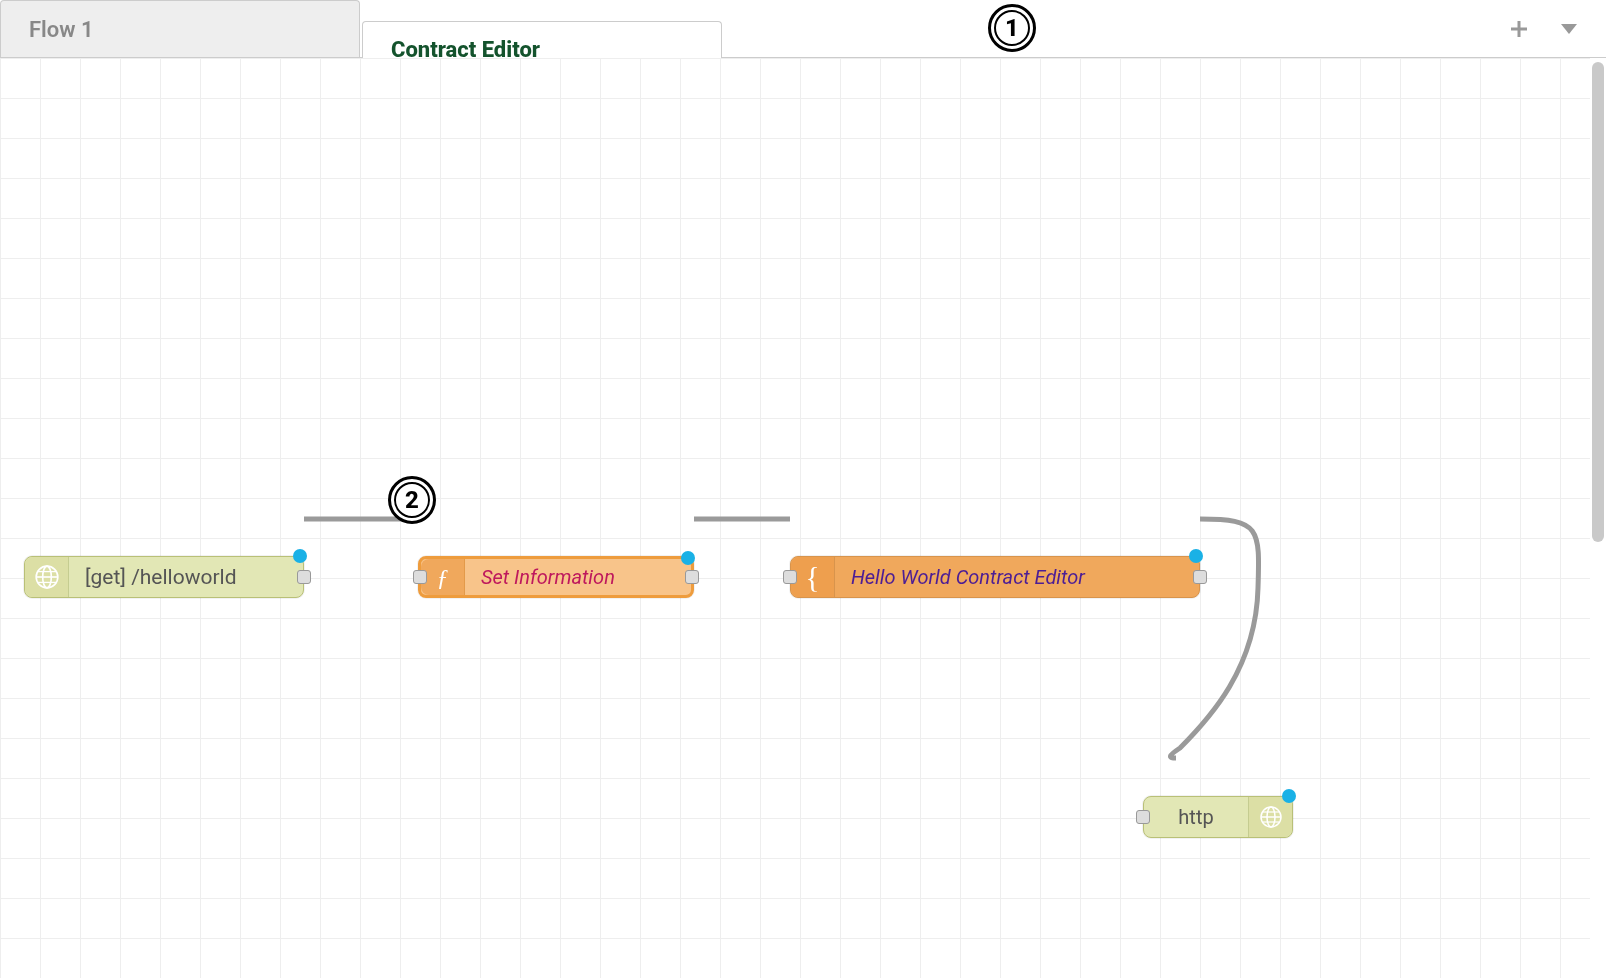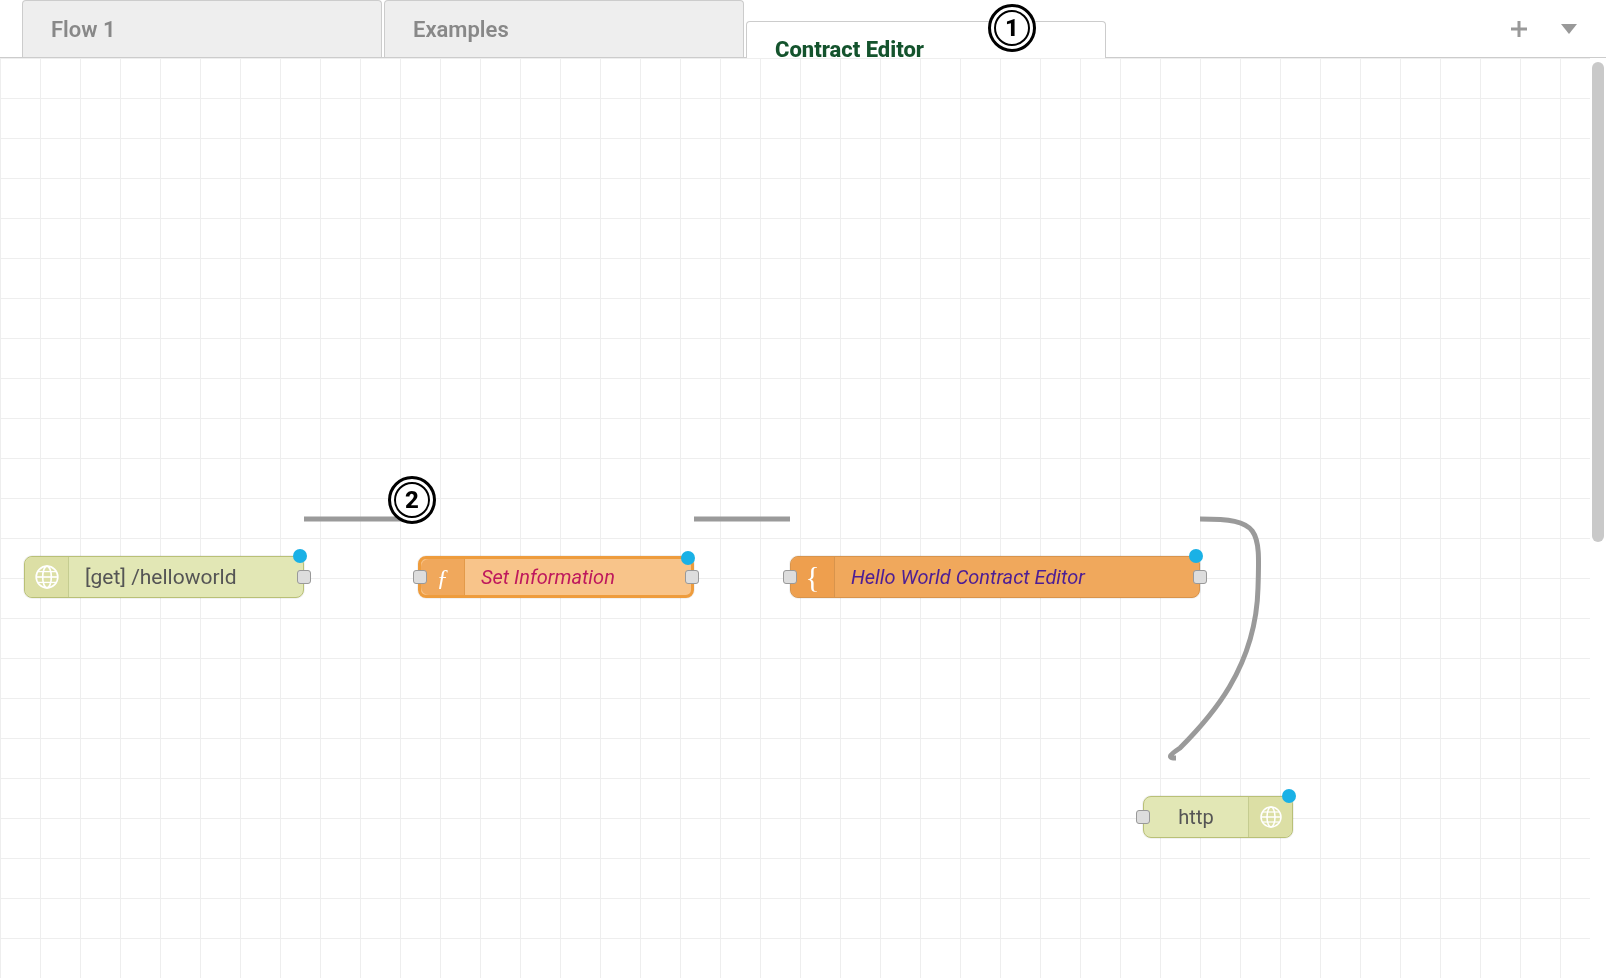--- a/index.html
+++ b/index.html
@@ -12,21 +12,20 @@
   }
   .root { position: relative; width: 1606px; height: 978px; }
 
   
   .tabbar {
     position: relative;
     height: 58px; width: 100%;
     display: flex; align-items: stretch;
     border-bottom: 1px solid #ccc;
     background: #fff;
-    padding-left: 22px;
   }
   .tab {
     width: 360px; height: 57px;
     margin-right: 2px;
     display: flex; align-items: center;
     padding: 0 28px;
     font-size: 22px; font-weight: 600;
     color: #888;
     background: #eeeeee;
     border: 1px solid #ccc;
@@ -175,23 +174,20 @@
 </style>
 </head>
 <body>
 
 <div class="root">
 
   <div class="tabbar">
     <div class="tab">
       <span>Flow 1</span>
     </div>
-    <div class="tab">
-      <span>Examples</span>
-    </div>
     <div class="tab active">
       <span>Contract Editor</span>
     </div>
     <div class="tabbar-spacer"></div>
     <div class="tabbar-actions">
       <div class="icon-btn icon-plus">
         <svg width="18" height="18" viewBox="0 0 18 18">
             <rect x="7.5" y="1" width="3" height="16"></rect>
             <rect x="1" y="7.5" width="16" height="3"></rect>
           </svg>

